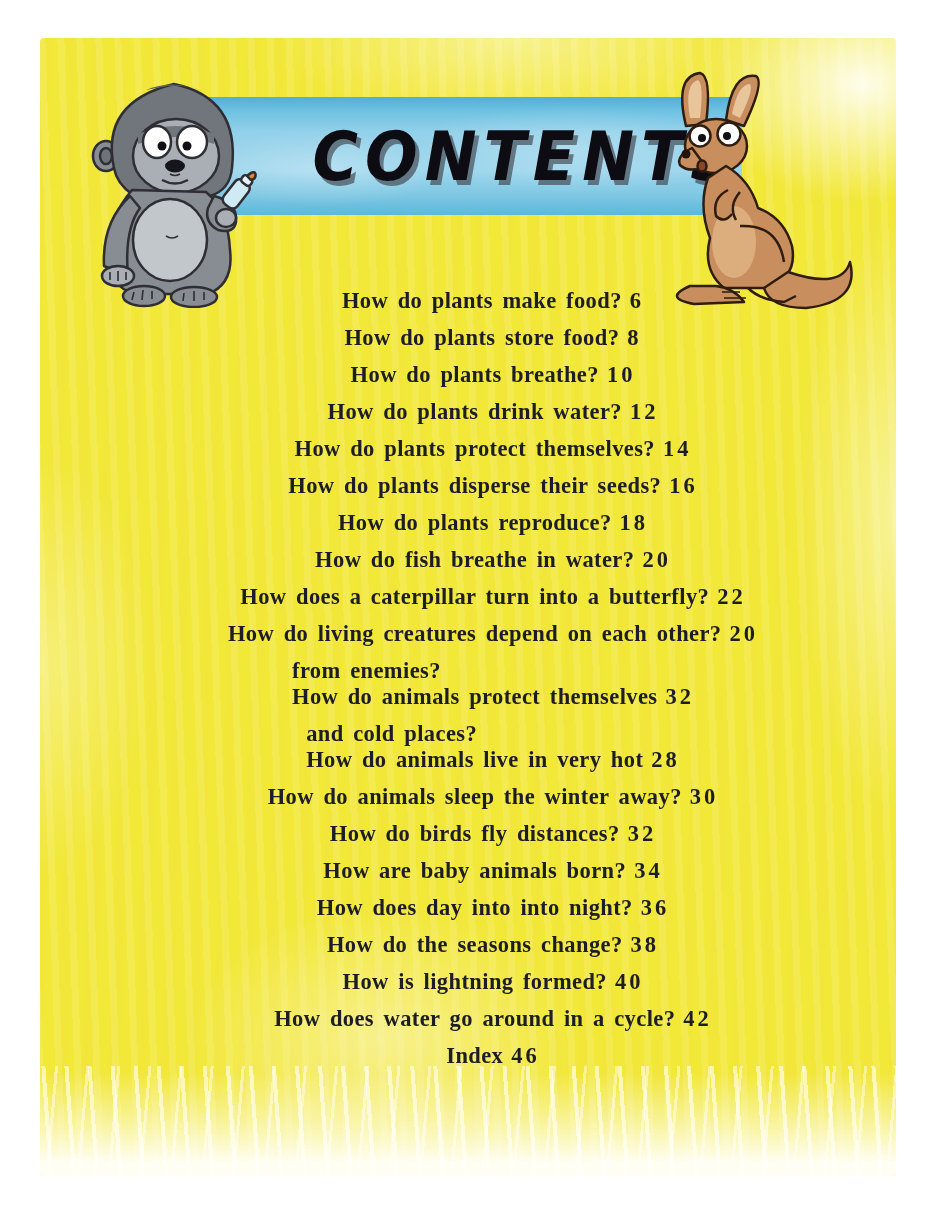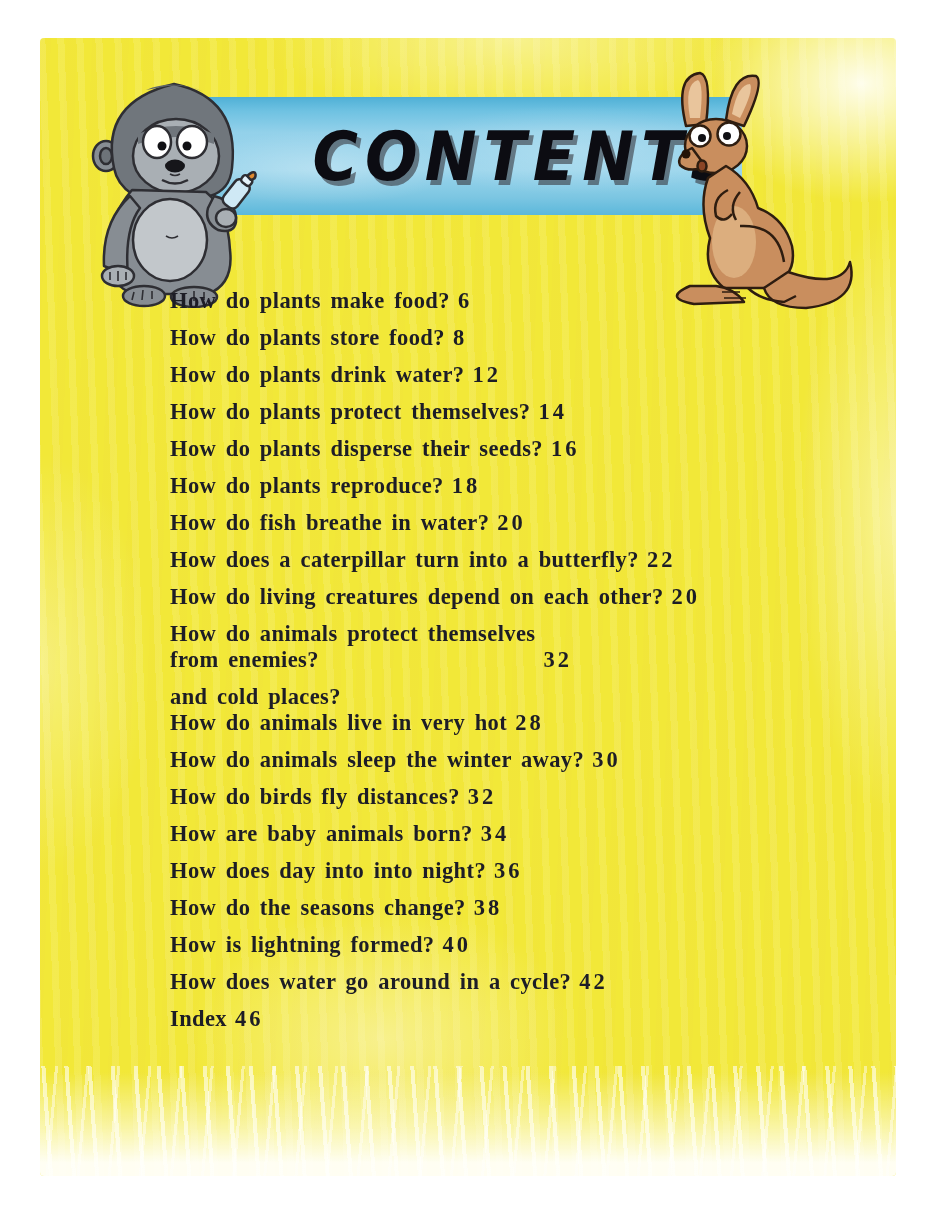--- a/index.html
+++ b/index.html
@@ -46,22 +46,23 @@
     transform:scaleY(1.08);
     user-select:none;
   }
   .illo{position:absolute;}
   .illo-gorilla{left:46px;top:30px;width:178px;height:240px;}
   .illo-kangaroo{left:588px;top:28px;width:242px;height:252px;}
   .toc{
     position:absolute;left:130px;top:250px;width:600px;
   }
   .toc-row{
-    display:flex;justify-content:flex-start;align-items:flex-end;
+    display:flex;justify-content:center;align-items:flex-end;
     margin-bottom:11px;
+    margin-left:46px;
   }
   .toc-title{
     font-family:"Liberation Serif", serif;font-weight:bold;
     font-size:22.5px;line-height:26px;color:#1d1d26;
     letter-spacing:.4px;word-spacing:3.5px;
   }
   .toc-page{
     font-family:"Liberation Serif", serif;font-weight:bold;
     font-size:22.5px;line-height:26px;color:#1d1d26;
     letter-spacing:3px;margin-left:8px;white-space:nowrap;
@@ -164,20 +165,24 @@
   <div class="toc" id="toc-list">
       <div class="toc-row">
         <div class="toc-title">How do plants make food?</div>
         <div class="toc-page">6</div>
       </div>
       <div class="toc-row">
         <div class="toc-title">How do plants store food?</div>
         <div class="toc-page">8</div>
       </div>
       <div class="toc-row">
+        <div class="toc-title">How do plants breathe?</div>
+        <div class="toc-page">10</div>
+      </div>
+      <div class="toc-row">
         <div class="toc-title">How do plants drink water?</div>
         <div class="toc-page">12</div>
       </div>
       <div class="toc-row">
         <div class="toc-title">How do plants protect themselves?</div>
         <div class="toc-page">14</div>
       </div>
       <div class="toc-row">
         <div class="toc-title">How do plants disperse their seeds?</div>
         <div class="toc-page">16</div>
@@ -193,22 +198,22 @@
       <div class="toc-row">
         <div class="toc-title">How does a caterpillar turn into a butterfly?</div>
         <div class="toc-page">22</div>
       </div>
       <div class="toc-row">
         <div class="toc-title">How do living creatures depend on each other?</div>
         <div class="toc-page">20</div>
       </div>
       <div class="toc-row">
         <div class="toc-title">
+          <div>from enemies?</div>
           <div>How do animals protect themselves</div>
-          <div>from enemies?</div>
         </div>
         <div class="toc-page">32</div>
       </div>
       <div class="toc-row">
         <div class="toc-title">
           <div>and cold places?</div>
           <div>How do animals live in very hot</div>
         </div>
         <div class="toc-page">28</div>
       </div>

